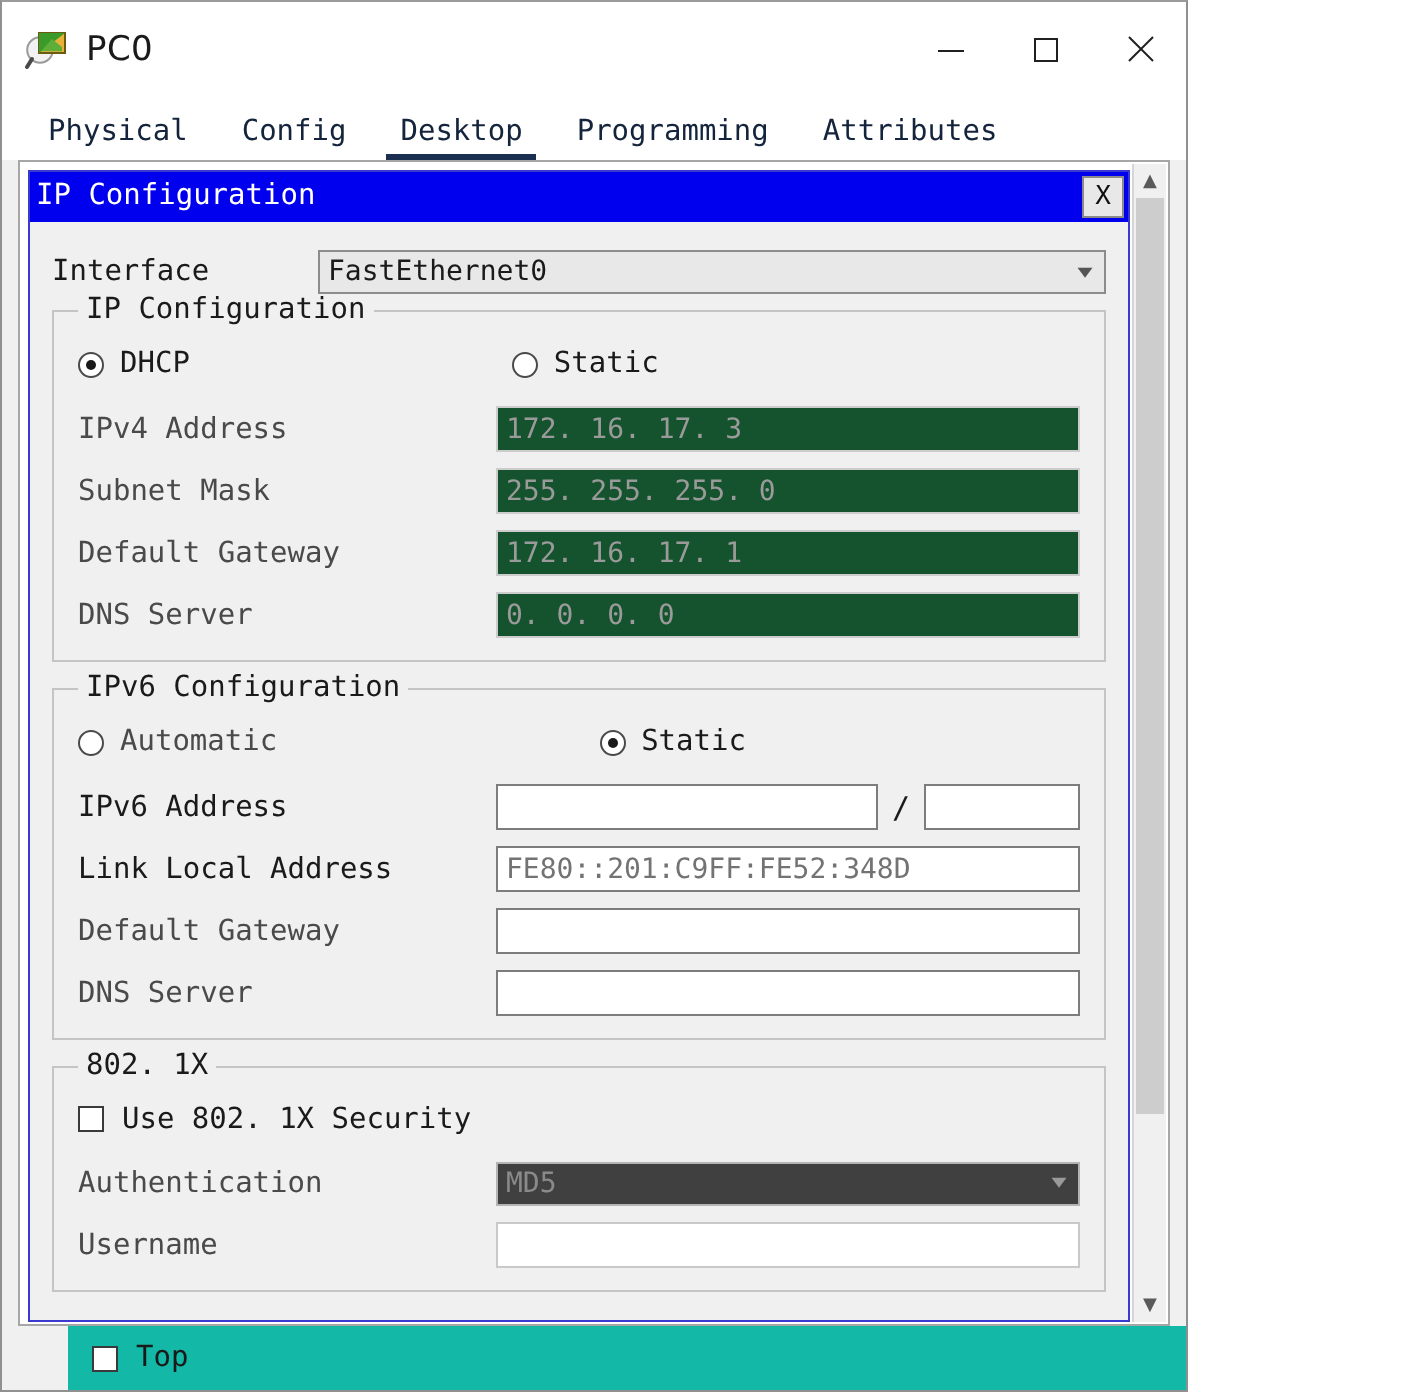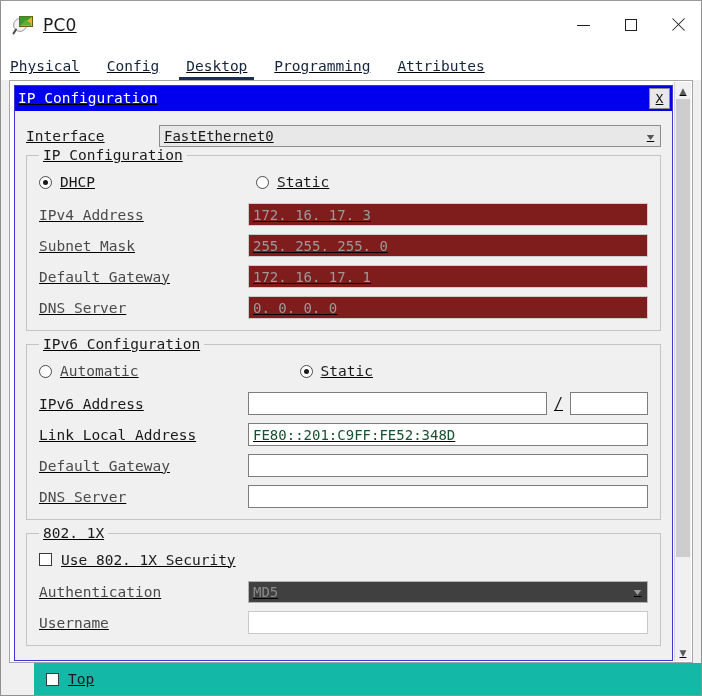--- a/index.html
+++ b/index.html
@@ -5,25 +5,25 @@
   * { box-sizing: border-box; }
   html, body {
     margin: 0; padding: 0;
     width: 702px; height: 696px;
     overflow: hidden;
     background: #ffffff;
     font-family: "DejaVu Sans Mono", "Liberation Mono", monospace;
   }
   #window {
     position: relative;
-    width: 702px; height: 696px;
+    width: 594px; height: 696px;
     background: #f0f0f0;
     border: 1px solid #909090;
     border-top: 1px solid #9a9a9a;
-    display: flex; flex-direction: column; text-decoration: underline;
+    display: flex; flex-direction: column;
   }
 
   
   .titlebar {
     height: 48px;
     background: #ffffff;
     display: flex; align-items: center;
     flex: 0 0 auto;
     position: relative;
   }
@@ -55,20 +55,21 @@
     width: 17px; height: 1px; background: #202020;
   }
   .glyph-close::before { transform: rotate(45deg); }
   .glyph-close::after  { transform: rotate(-45deg); }
 
   
   .tabstrip {
     height: 31px;
     background: #ffffff;
     display: flex; align-items: flex-end;
+    padding-left: 14px;
     flex: 0 0 auto;
   }
   .tab {
     font-family: "DejaVu Sans Mono", "Liberation Mono", monospace;
     font-size: 14.5px;
     color: #14243c;
     padding: 0 9px 6px 9px;
     margin-right: 9px;
     position: relative;
     white-space: nowrap;
@@ -192,29 +193,29 @@
   }
   .radio-gap { width: 161px; }
 
   .field-label { width: 209px; flex: 0 0 auto; }
 
   input.txt {
     height: 23px;
     flex: 1 1 auto;
     font-family: "DejaVu Sans Mono", "Liberation Mono", monospace;
     font-size: 14px;
-    color: #14532d;
+    color: #737373;
     background: #ffffff;
     border: 1px solid #7d7d7d;
     padding: 0 4px;
     outline: none;
     min-width: 0;
   }
   input.txt.disabled {
-    background: #7f1d1d;
+    background: #14532d;
     border: 1px solid #cccccc;
     color: #9a9a9a;
   }
   input.txt.readonly-white {
     background: #ffffff;
     border: 1px solid #c9c9c9;
   }
 
   .ipv6-addr-row { }
   .slash {

